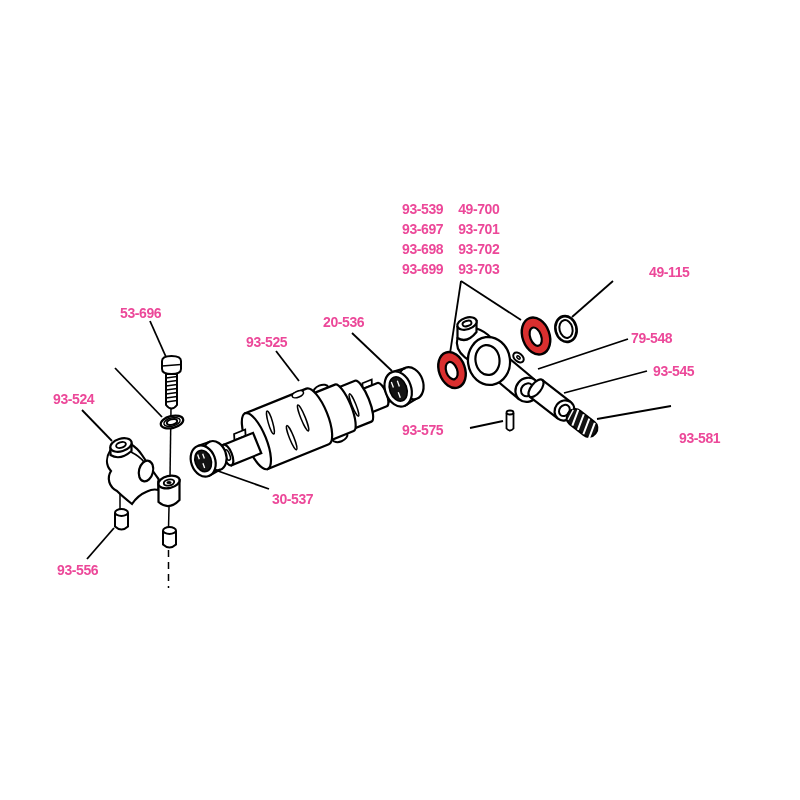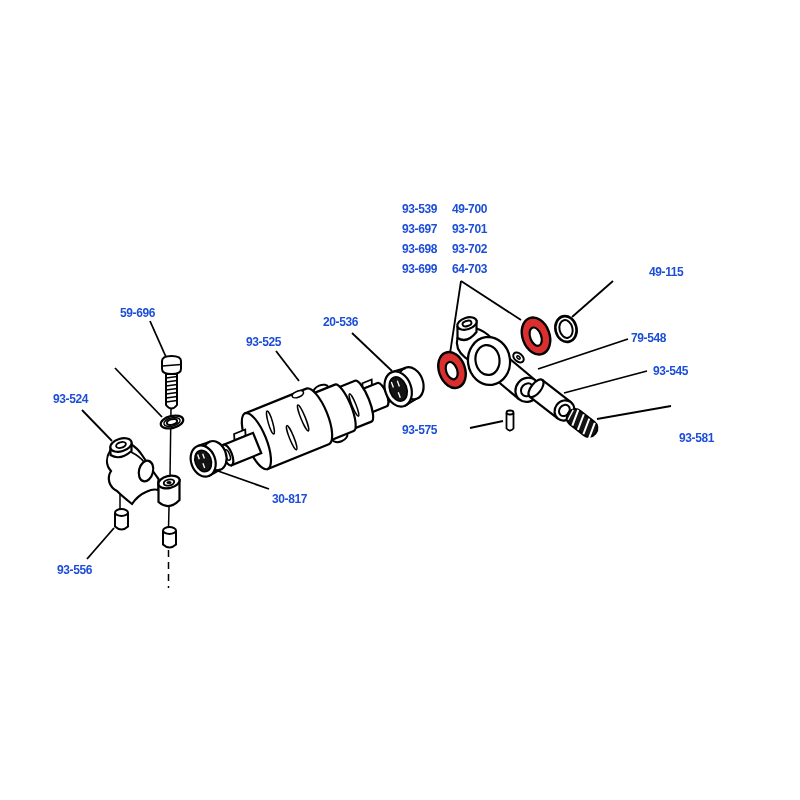--- a/index.html
+++ b/index.html
@@ -1,20 +1,20 @@
 <!DOCTYPE html>
 <html><head>
 <meta charset="utf-8">
 <style>
   html,body{margin:0;padding:0;background:#fff;}
   .stage{position:relative;width:800px;height:800px;background:#fff;overflow:hidden;
          font-family:"Liberation Sans",sans-serif;}
   .stage svg{position:absolute;left:0;top:0;}
-  .lbl{position:absolute;font-weight:bold;font-size:12px;line-height:20px;
-       letter-spacing:-0.4px;color:#1d4ed8;white-space:nowrap;}
+  .lbl{position:absolute;font-weight:bold;font-size:14px;line-height:20px;
+       letter-spacing:-0.4px;color:#ec4899;white-space:nowrap;}
   .lbl-grid{display:grid;grid-template-columns:auto auto;column-gap:15px;row-gap:0;}
 </style>
 </head>
 <body>
 
 <div class="stage" style="background: rgb(255, 255, 255);">
 
   <svg width="800" height="800" viewBox="0 0 800 800">
 
     <g stroke="#000" stroke-width="1.8" stroke-linecap="butt">
@@ -199,27 +199,27 @@
   </svg>
 
   <div class="lbl lbl-grid" style="left:402px;top:199px;">
     <span>93-539</span>
     <span>49-700</span>
     <span>93-697</span>
     <span>93-701</span>
     <span>93-698</span>
     <span>93-702</span>
     <span>93-699</span>
-    <span>64-703</span>
+    <span>93-703</span>
   </div>
 
   <div class="lbl" style="left:617px;top:262px;margin-left:32px;">49-115</div>
-  <div class="lbl" style="left:120px;top:303px;">59-696</div>
+  <div class="lbl" style="left:120px;top:303px;">53-696</div>
   <div class="lbl" style="left:323px;top:312px;">20-536</div>
   <div class="lbl" style="left:246px;top:332px;">93-525</div>
   <div class="lbl" style="left:631px;top:328px;">79-548</div>
   <div class="lbl" style="left:653px;top:361px;">93-545</div>
   <div class="lbl" style="left:53px;top:389px;">93-524</div>
   <div class="lbl" style="left:679px;top:396px;margin-top:32px;">93-581</div>
   <div class="lbl" style="left:402px;top:420px;">93-575</div>
-  <div class="lbl" style="left:272px;top:489px;">30-817</div>
+  <div class="lbl" style="left:272px;top:489px;">30-537</div>
   <div class="lbl" style="left:57px;top:560px;">93-556</div>
 </div>
 
 </body></html>

